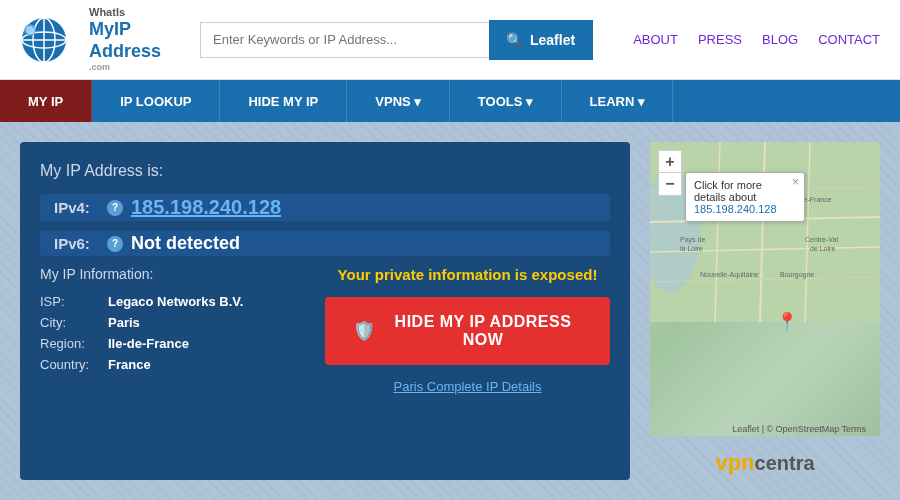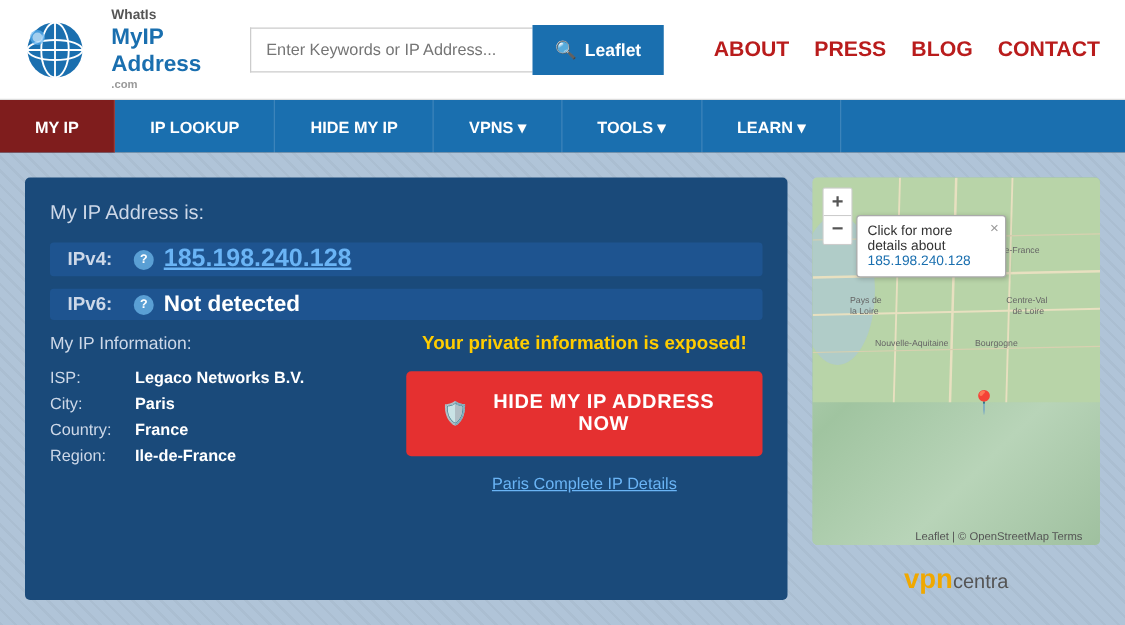--- a/index.html
+++ b/index.html
@@ -65,24 +65,24 @@
       align-items: center;
       gap: 6px;
     }
     .nav-links {
       display: flex;
       gap: 20px;
       align-items: center;
       margin-left: 20px;
     }
     .nav-links a {
-      color: #b91c1c;
+      color: #6d28d9;
       text-decoration: none;
-      font-size: 17px;
-      font-weight: bold;
+      font-size: 13px;
+      font-weight: normal;
     }
 
     
     .navbar {
       background: #1a6faf;
       display: flex;
       align-items: stretch;
       height: 42px;
     }
     .navbar-item {
@@ -333,22 +333,22 @@
     .vpncentra-logo {
       text-align: center;
       padding: 4px;
     }
     .vpn-text {
       font-size: 22px;
       font-weight: 900;
       color: #f0a800;
     }
     .centra-text {
-      font-size: 16px;
-      font-weight: 400;
+      font-size: 20px;
+      font-weight: 700;
       color: #555;
     }
   </style>
 </head>
 <body>
 
 <div class="header">
   <div class="logo-area">
 
     <svg class="logo-globe" viewBox="0 0 48 48" xmlns="http://www.w3.org/2000/svg">
@@ -414,26 +414,26 @@
         <div class="info-table">
           <div class="info-row">
             <span class="info-key">ISP:</span>
             <span class="info-val">Legaco Networks B.V.</span>
           </div>
           <div class="info-row">
             <span class="info-key">City:</span>
             <span class="info-val">Paris</span>
           </div>
           <div class="info-row">
+            <span class="info-key">Region:</span>
+            <span class="info-val">Ile-de-France</span>
+          </div>
+          <div class="info-row">
             <span class="info-key">Country:</span>
             <span class="info-val">France</span>
-          </div>
-          <div class="info-row">
-            <span class="info-key">Region:</span>
-            <span class="info-val">Ile-de-France</span>
           </div>
         </div>
       </div>
 
       <div class="expose-box">
         <div class="exposed-text">Your private information is exposed!</div>
         <button class="hide-btn">
           <span class="shield-icon">🛡️</span>
           <span>HIDE MY IP ADDRESS NOW</span>
         </button>

